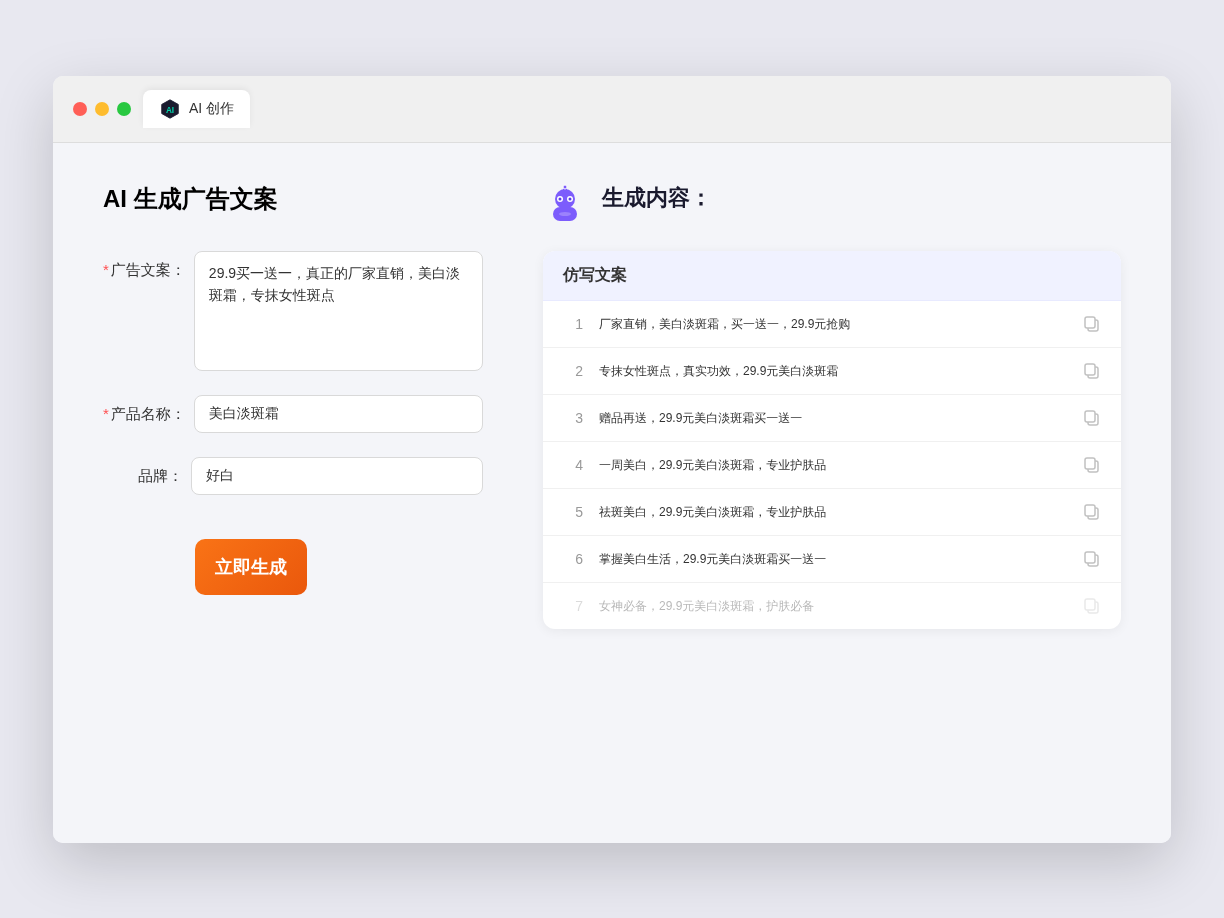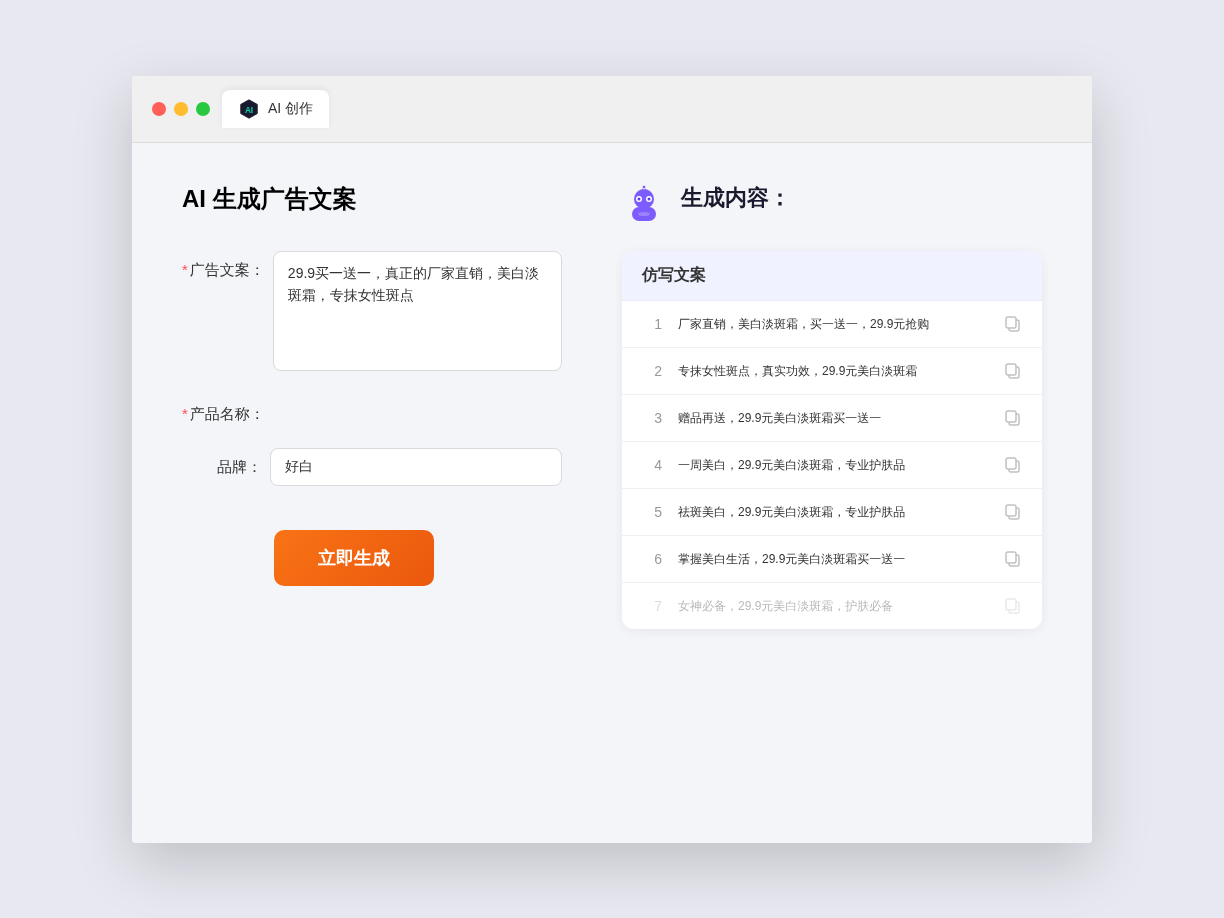--- a/index.html
+++ b/index.html
@@ -5,23 +5,23 @@
     * { box-sizing: border-box; margin: 0; padding: 0; }
     body {
       background: #e8e8f0;
       display: flex;
       align-items: center;
       justify-content: center;
       min-height: 100vh;
       font-family: -apple-system, 'PingFang SC', 'Microsoft YaHei', sans-serif;
     }
     .browser-window {
-      width: 960px;
+      width: 1118px;
       background: #f4f5f9;
-      border-radius: 4px;
+      border-radius: 10px;
       box-shadow: 0 20px 60px rgba(0,0,0,0.18);
       overflow: hidden;
     }
     .browser-titlebar {
       background: #f0f0f0;
       padding: 14px 20px;
       display: flex;
       align-items: center;
       gap: 12px;
       border-bottom: 1px solid #ddd;
@@ -106,21 +106,21 @@
     textarea.form-input {
       resize: none;
       height: 120px;
       line-height: 1.6;
     }
     .generate-btn {
       background: linear-gradient(135deg, #f97316, #ea580c);
       color: #fff;
       border: none;
       border-radius: 10px;
-      padding: 16px 44px;
+      padding: 16px 20px;
       font-size: 18px;
       font-weight: 600;
       cursor: pointer;
       margin-top: 20px;
       margin-left: 92px;
       font-family: inherit;
     }
     .right-header {
       display: flex;
       gap: 15px;
@@ -216,20 +216,21 @@
             <span class="required-star">*</span><span>广告文案：</span>
           </label>
           <textarea class="form-input" style="">29.9买一送一，真正的厂家直销，美白淡斑霜，专抹女性斑点</textarea>
         </div>
 
         
         <div class="form-row">
           <label class="form-label">
             <span class="required-star">*</span><span>产品名称：</span>
           </label>
+          <input type="text" class="form-input" value="美白淡斑霜" style="">
         </div>
 
         
         <div class="form-row">
           <label class="form-label">品牌：</label>
           <input type="text" class="form-input" value="好白" style="">
         </div>
 
         
         <button class="generate-btn">立即生成</button>

